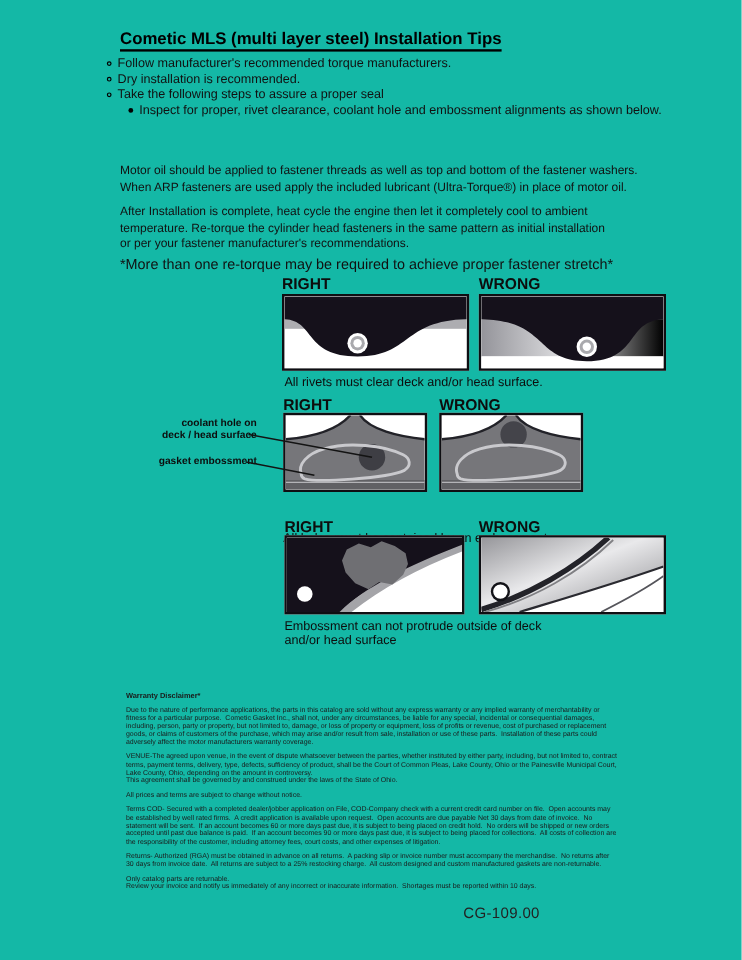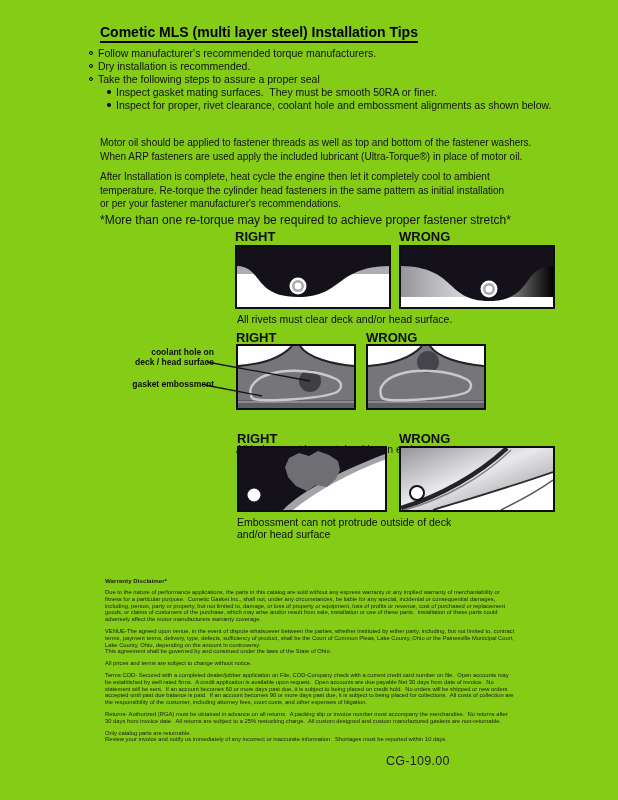--- a/index.html
+++ b/index.html
@@ -1,18 +1,18 @@
 <!DOCTYPE html>
 <html><head>
 <meta charset="utf-8">
 <style>
   * { margin:0; padding:0; box-sizing:border-box; }
   html,body { background:#e8e8e8; }
   .page {
-    position:relative; width:618px; height:800px; background:#84cc16;
+    position:relative; width:618px; height:800px; background:#14b8a6;
     font-family:"Liberation Sans", sans-serif; color:#141414; overflow:hidden;
     margin:0 auto;
   }
   .abs { position:absolute; }
   .title {
     left:100px; top:24px; font-size:14px; font-weight:bold; color:#000;
     border-bottom:2px solid #000; padding-bottom:1px; white-space:pre;
   }
   .bullets { left:89px; top:47px; }
   .b-row { display:flex; align-items:flex-start; gap:5px; height:13px;
@@ -57,24 +57,20 @@
     <div class="b-row">
       <span class="circle-marker"></span>
       <span>Dry installation is recommended.</span>
     </div>
     <div class="b-row">
       <span class="circle-marker"></span>
       <span>Take the following steps to assure a proper seal</span>
     </div>
     <div class="b-row sub">
       <span class="dot-marker"></span>
-      <span>Inspect gasket mating surfaces.  They must be smooth 50RA or finer.</span>
-    </div>
-    <div class="b-row sub">
-      <span class="dot-marker"></span>
       <span>Inspect for proper, rivet clearance, coolant hole and embossment alignments as shown below.</span>
     </div>
   </div>
 
   <div class="abs body-lines p1">
     <div class="line">Motor oil should be applied to fastener threads as well as top and bottom of the fastener washers.</div>
     <div class="line">When ARP fasteners are used apply the included lubricant (Ultra-Torque®) in place of motor oil.</div>
   </div>
   <div class="abs body-lines p2">
     <div class="line">After Installation is complete, heat cycle the engine then let it completely cool to ambient</div>

